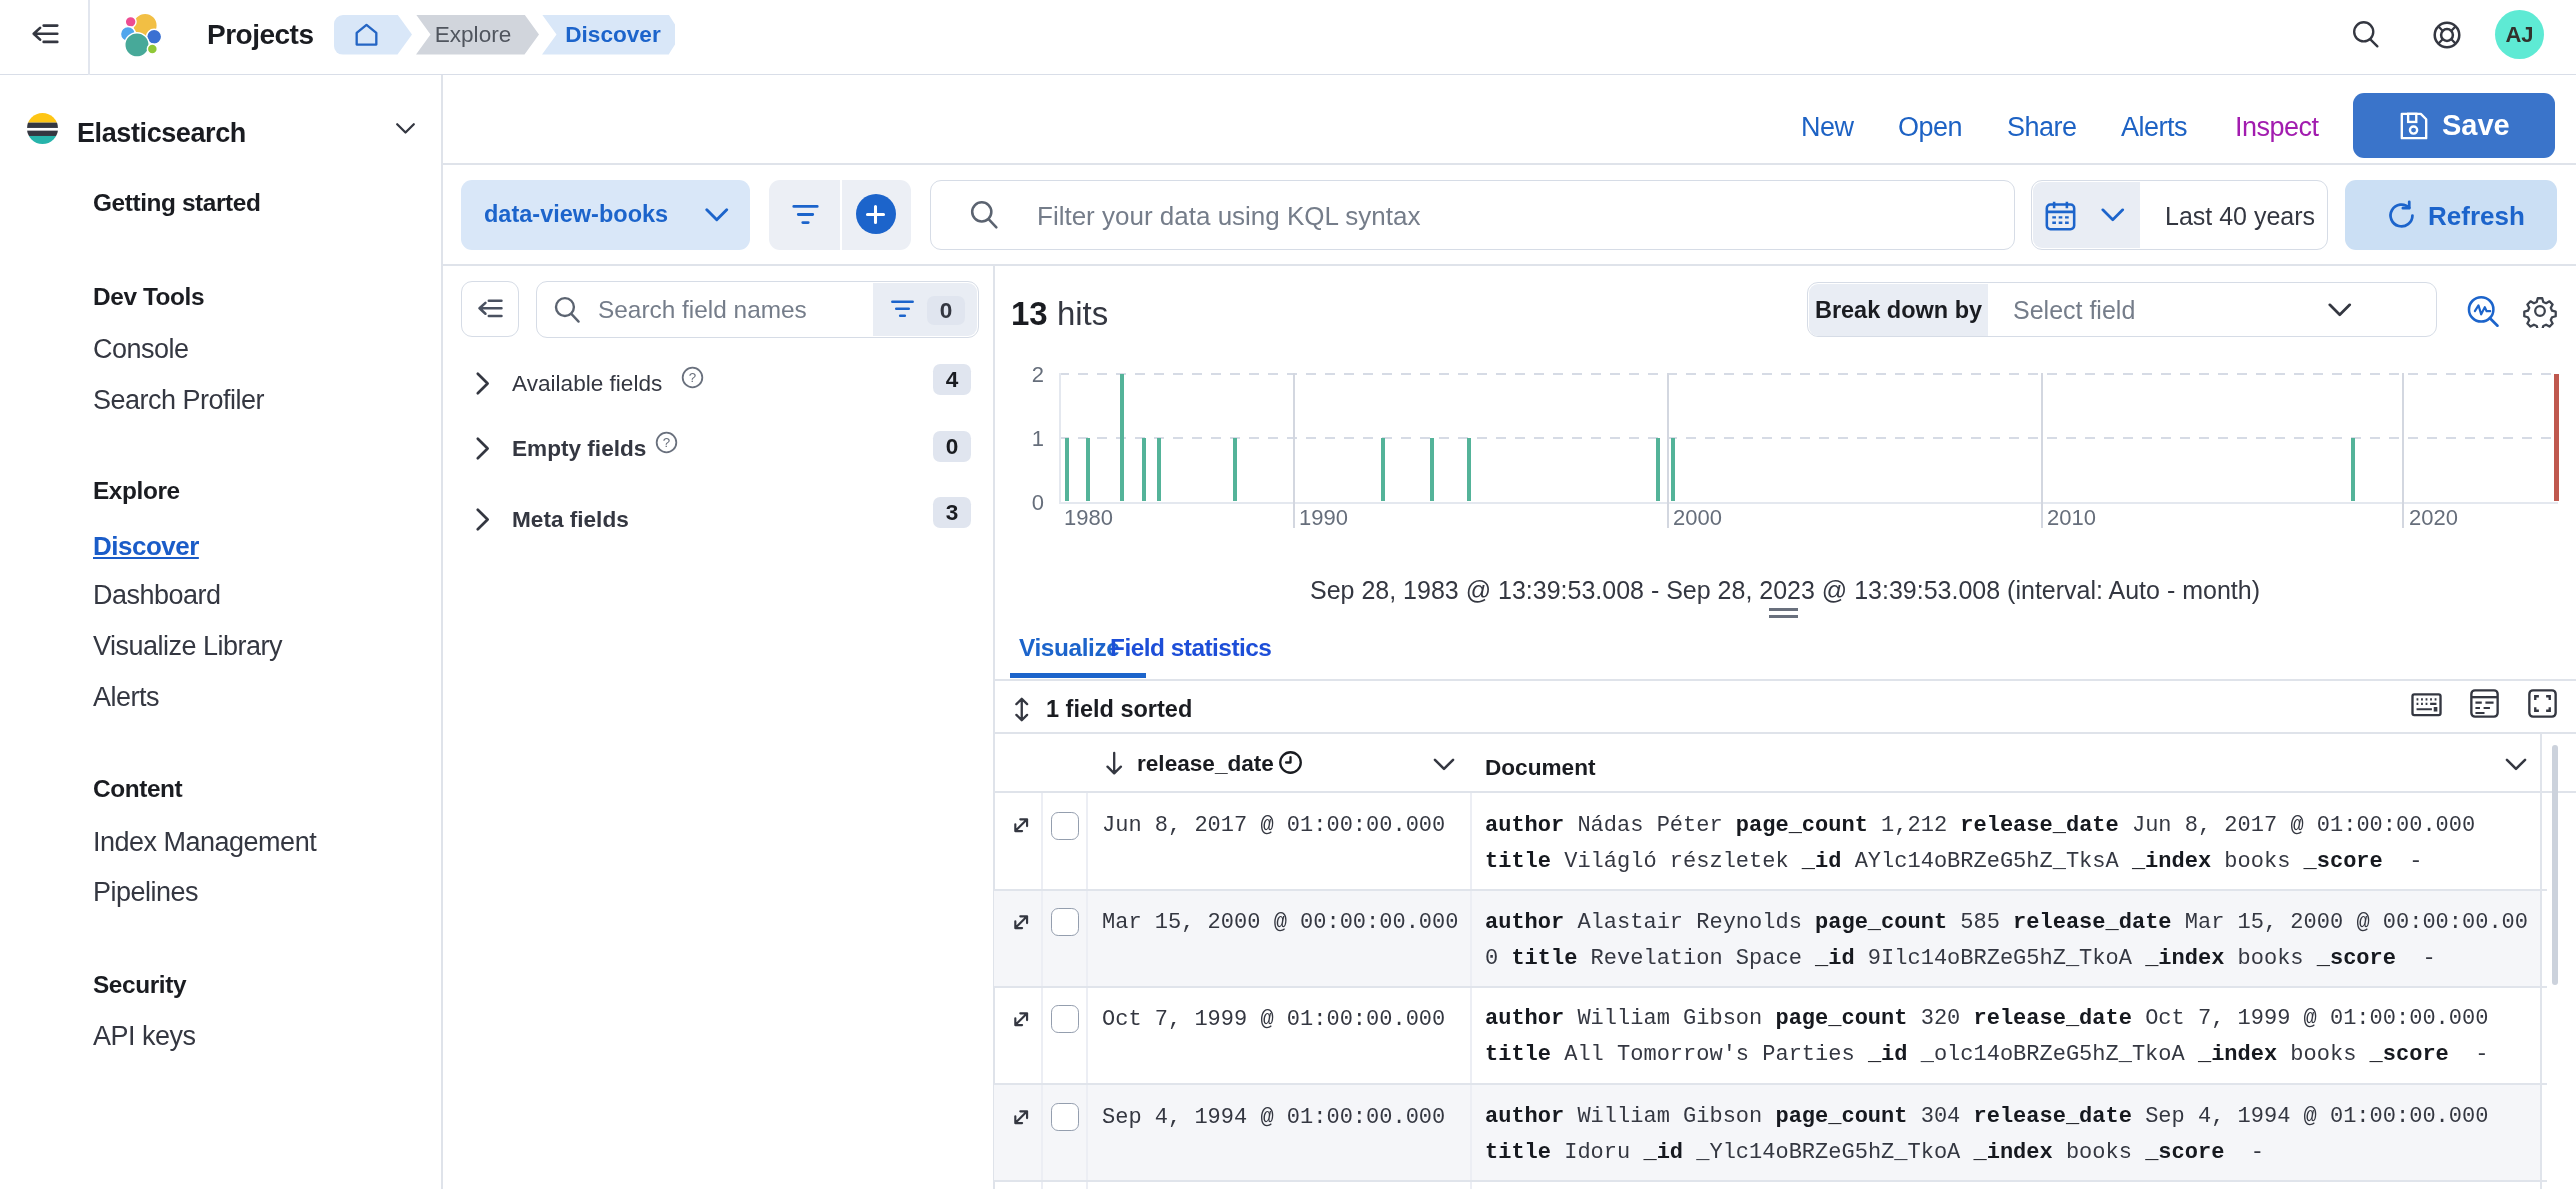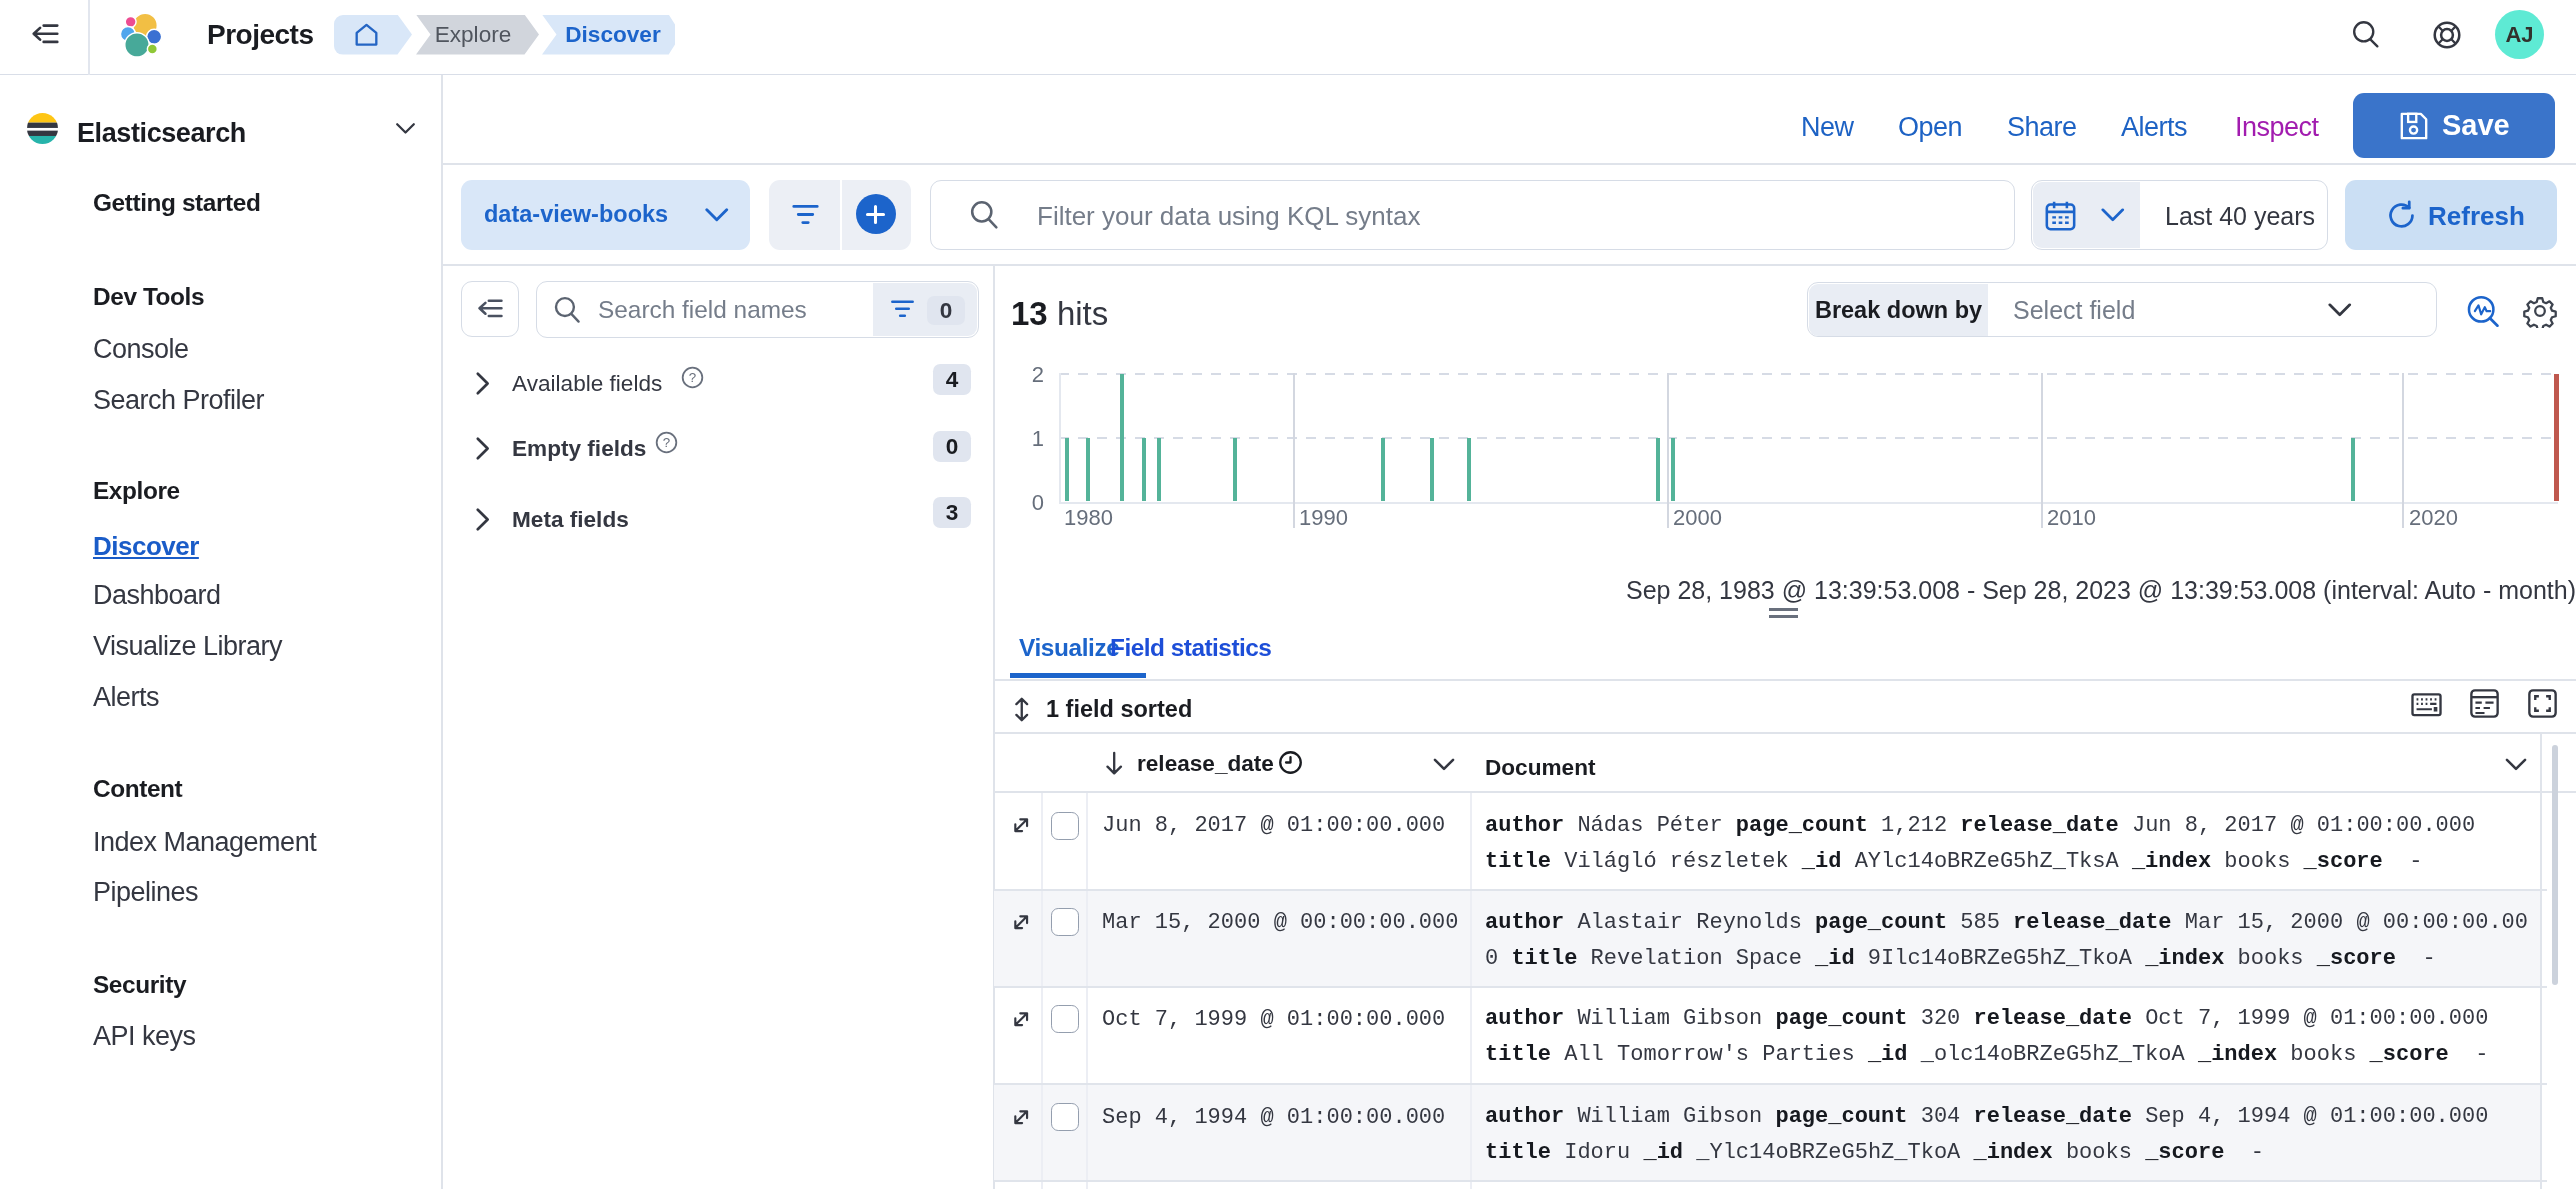--- a/index.html
+++ b/index.html
@@ -233,21 +233,21 @@
 <div class="a" style="left:1157px;top:438px;width:3.6px;height:63px;background:#54b399"></div>
 <div class="a" style="left:1233px;top:438px;width:3.6px;height:63px;background:#54b399"></div>
 <div class="a" style="left:1381px;top:438px;width:3.6px;height:63px;background:#54b399"></div>
 <div class="a" style="left:1430px;top:438px;width:3.6px;height:63px;background:#54b399"></div>
 <div class="a" style="left:1467px;top:438px;width:3.6px;height:63px;background:#54b399"></div>
 <div class="a" style="left:1656px;top:438px;width:3.6px;height:63px;background:#54b399"></div>
 <div class="a" style="left:1671px;top:438px;width:3.6px;height:63px;background:#54b399"></div>
 <div class="a" style="left:2351px;top:438px;width:3.6px;height:63px;background:#54b399"></div>
 <div class="a" style="left:2554px;top:374px;width:5.4px;height:127px;background:#bf584e"></div>
 
-<div class="a" style="left:994px;top:576px;width:1582px;text-align:right;font-size:25px;color:#343741">Sep 28, 1983 @ 13:39:53.008 - Sep 28, 2023 @ 13:39:53.008 (interval: Auto - month)</div>
+<div class="a" style="left:994px;top:576px;width:1582px;text-align:center;font-size:25px;color:#343741">Sep 28, 1983 @ 13:39:53.008 - Sep 28, 2023 @ 13:39:53.008 (interval: Auto - month)</div>
 <div class="a" style="left:1769px;top:608px;width:29px;height:2.7px;background:#69707d"></div>
 <div class="a" style="left:1769px;top:615px;width:29px;height:2.7px;background:#69707d"></div>
 
 <div class="a" style="left:1019px;top:634px;font-size:24.4px;font-weight:600;letter-spacing:-0.4px;color:#1c64cb">Visualize</div>
 <div class="a" style="left:1110px;top:634px;font-size:24.4px;font-weight:700;letter-spacing:-0.5px;color:#1d4ed8">Field statistics</div>
 <div class="a" style="left:1010px;top:673px;width:136px;height:4.5px;background:#1c64cb"></div>
 <div class="a" style="left:994px;top:679px;width:1582px;height:1.8px;background:#dfe3ea"></div>
 
 <svg class="a" style="left:1010px;top:697px" width="23.5" height="25" viewBox="0 0 26 28">
   <path d="M13 2 V26 M13 2 L7 8 M13 2 L19 8 M13 26 L7 20 M13 26 L19 20" fill="none" stroke="#343741" stroke-width="2.6" stroke-linecap="round" stroke-linejoin="round"></path>

